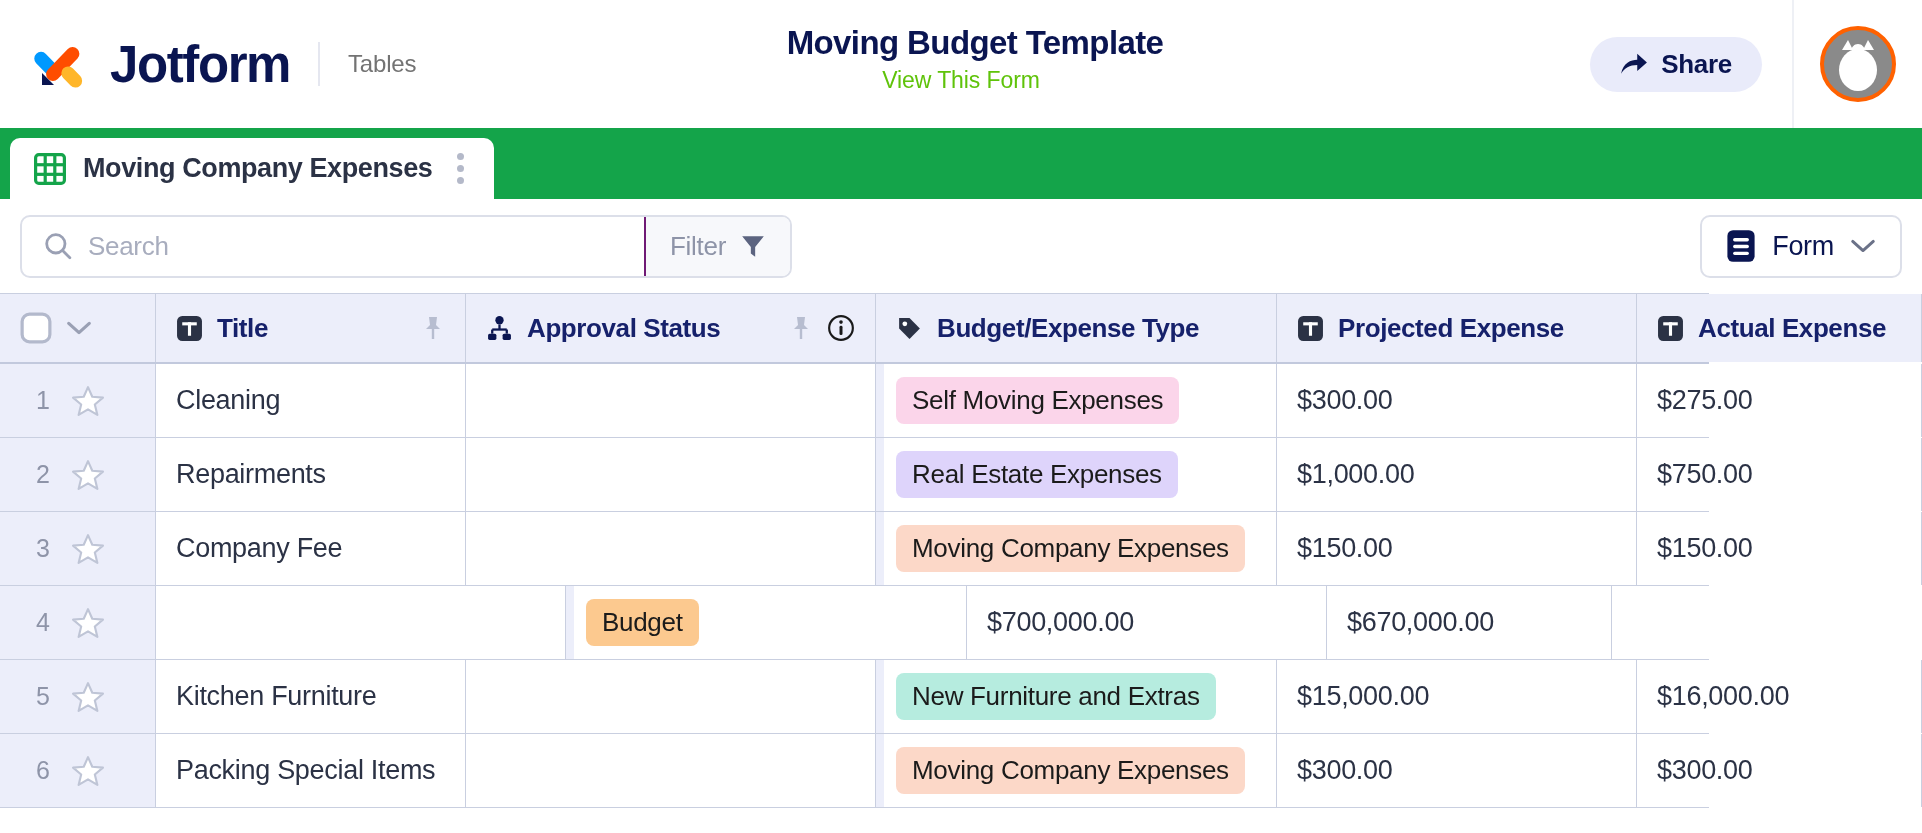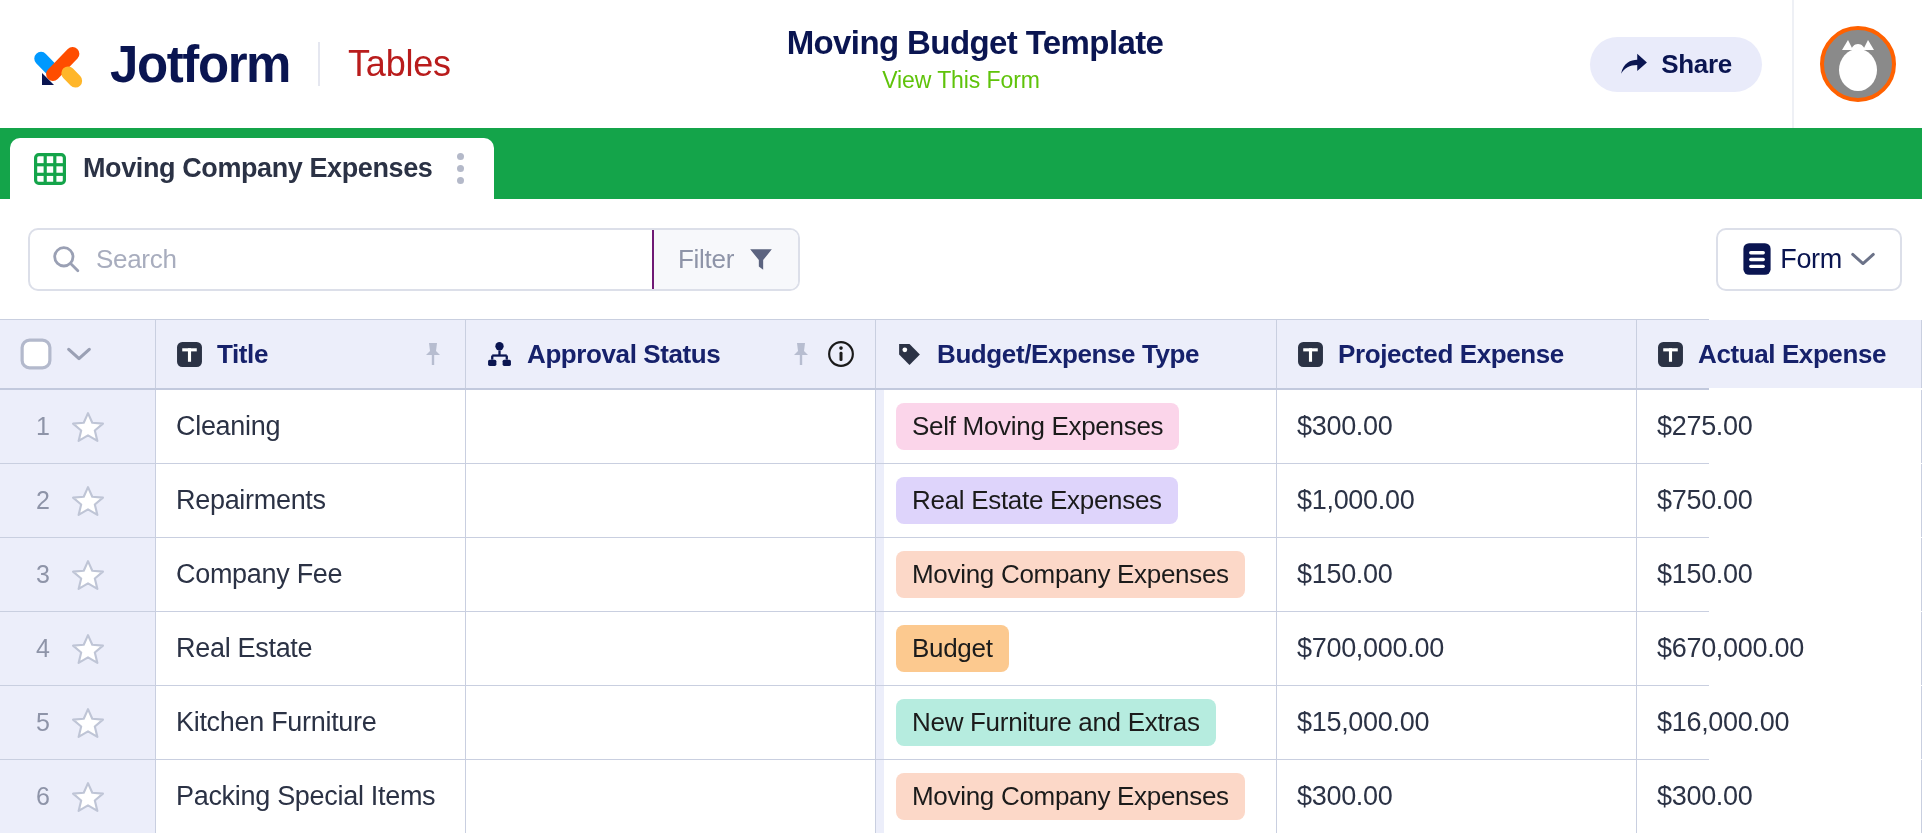--- a/index.html
+++ b/index.html
@@ -31,22 +31,22 @@
     color: #0a1551;
     letter-spacing: -1.4px;
     line-height: 1;
   }
   .brand-divider {
     width: 2px; height: 44px;
     background: #e5e7f0;
     margin: 0 10px;
   }
   .tables-label {
-    font-size: 36px;
-    color: #b91c1c;
+    font-size: 24px;
+    color: #737373;
     letter-spacing: -0.2px;
   }
 
   .title-center {
     position: absolute;
     left: 50%;
     transform: translateX(-50%);
     top: 22px;
     text-align: center;
   }
@@ -133,27 +133,26 @@
     font-weight: bold;
     color: #2b3245;
     letter-spacing: -0.4px;
     white-space: nowrap;
   }
   .kebab { display: flex; flex-direction: column; gap: 5px; padding: 4px 8px; cursor: pointer; }
   .kebab i { width: 7px; height: 7px; border-radius: 50%; background: #b4b9c9; display: block; }
 
   
   .toolbar {
-    height: 120px;
+    height: 94px;
     background: #ffffff;
     display: flex;
     align-items: center;
     padding: 0 20px;
     position: relative;
-    margin-left: 8px;
   }
   .search-wrap {
     display: flex;
     align-items: stretch;
     width: 772px;
     height: 63px;
     border: 2px solid #dcdfe9;
     border-radius: 10px;
     overflow: hidden;
     background: #fff;
@@ -181,21 +180,21 @@
     cursor: pointer;
   }
   .filter-label {
     font-size: 26px;
     color: #8e94a8;
     letter-spacing: -0.3px;
   }
   .form-btn {
     position: absolute;
     right: 20px;
-    display: flex; align-items: center; gap: 8px;
+    display: flex; align-items: center; gap: 16px;
     height: 63px;
     padding: 0 24px;
     border: 2px solid #dcdfe9;
     border-radius: 10px;
     background: #fff;
     cursor: pointer;
     font-family: inherit;
   }
   .form-btn-label {
     font-size: 27px;
@@ -562,23 +561,20 @@
       </div>
       <div class="grid-row body-row">
         <div class="gutter-cell c-gutter">
           <span class="row-num">4</span>
           <span>
             <svg viewBox="0 0 30 29" width="32" height="31">
               <path d="M15 2 L19 11 L29 11.8 L21.4 18.3 L23.8 28 L15 22.8 L6.2 28 L8.6 18.3 L1 11.8 L11 11 Z" fill="#ffffff" stroke="#bfc5d6" stroke-width="2" stroke-linejoin="round"></path>
             </svg>
           </span>
         </div>
-        <div class="cell c-title">
-          <span class="cell-text">Real Estate</span>
-        </div>
         <div class="cell c-appr">
           <span class="cell-text"></span>
         </div>
         <div class="cell c-type type-cell">
           <span class="pill" style="background:#fcc98f">Budget</span>
         </div>
         <div class="cell c-proj">
           <span class="cell-text">$700,000.00</span>
         </div>
         <div class="cell c-act">

